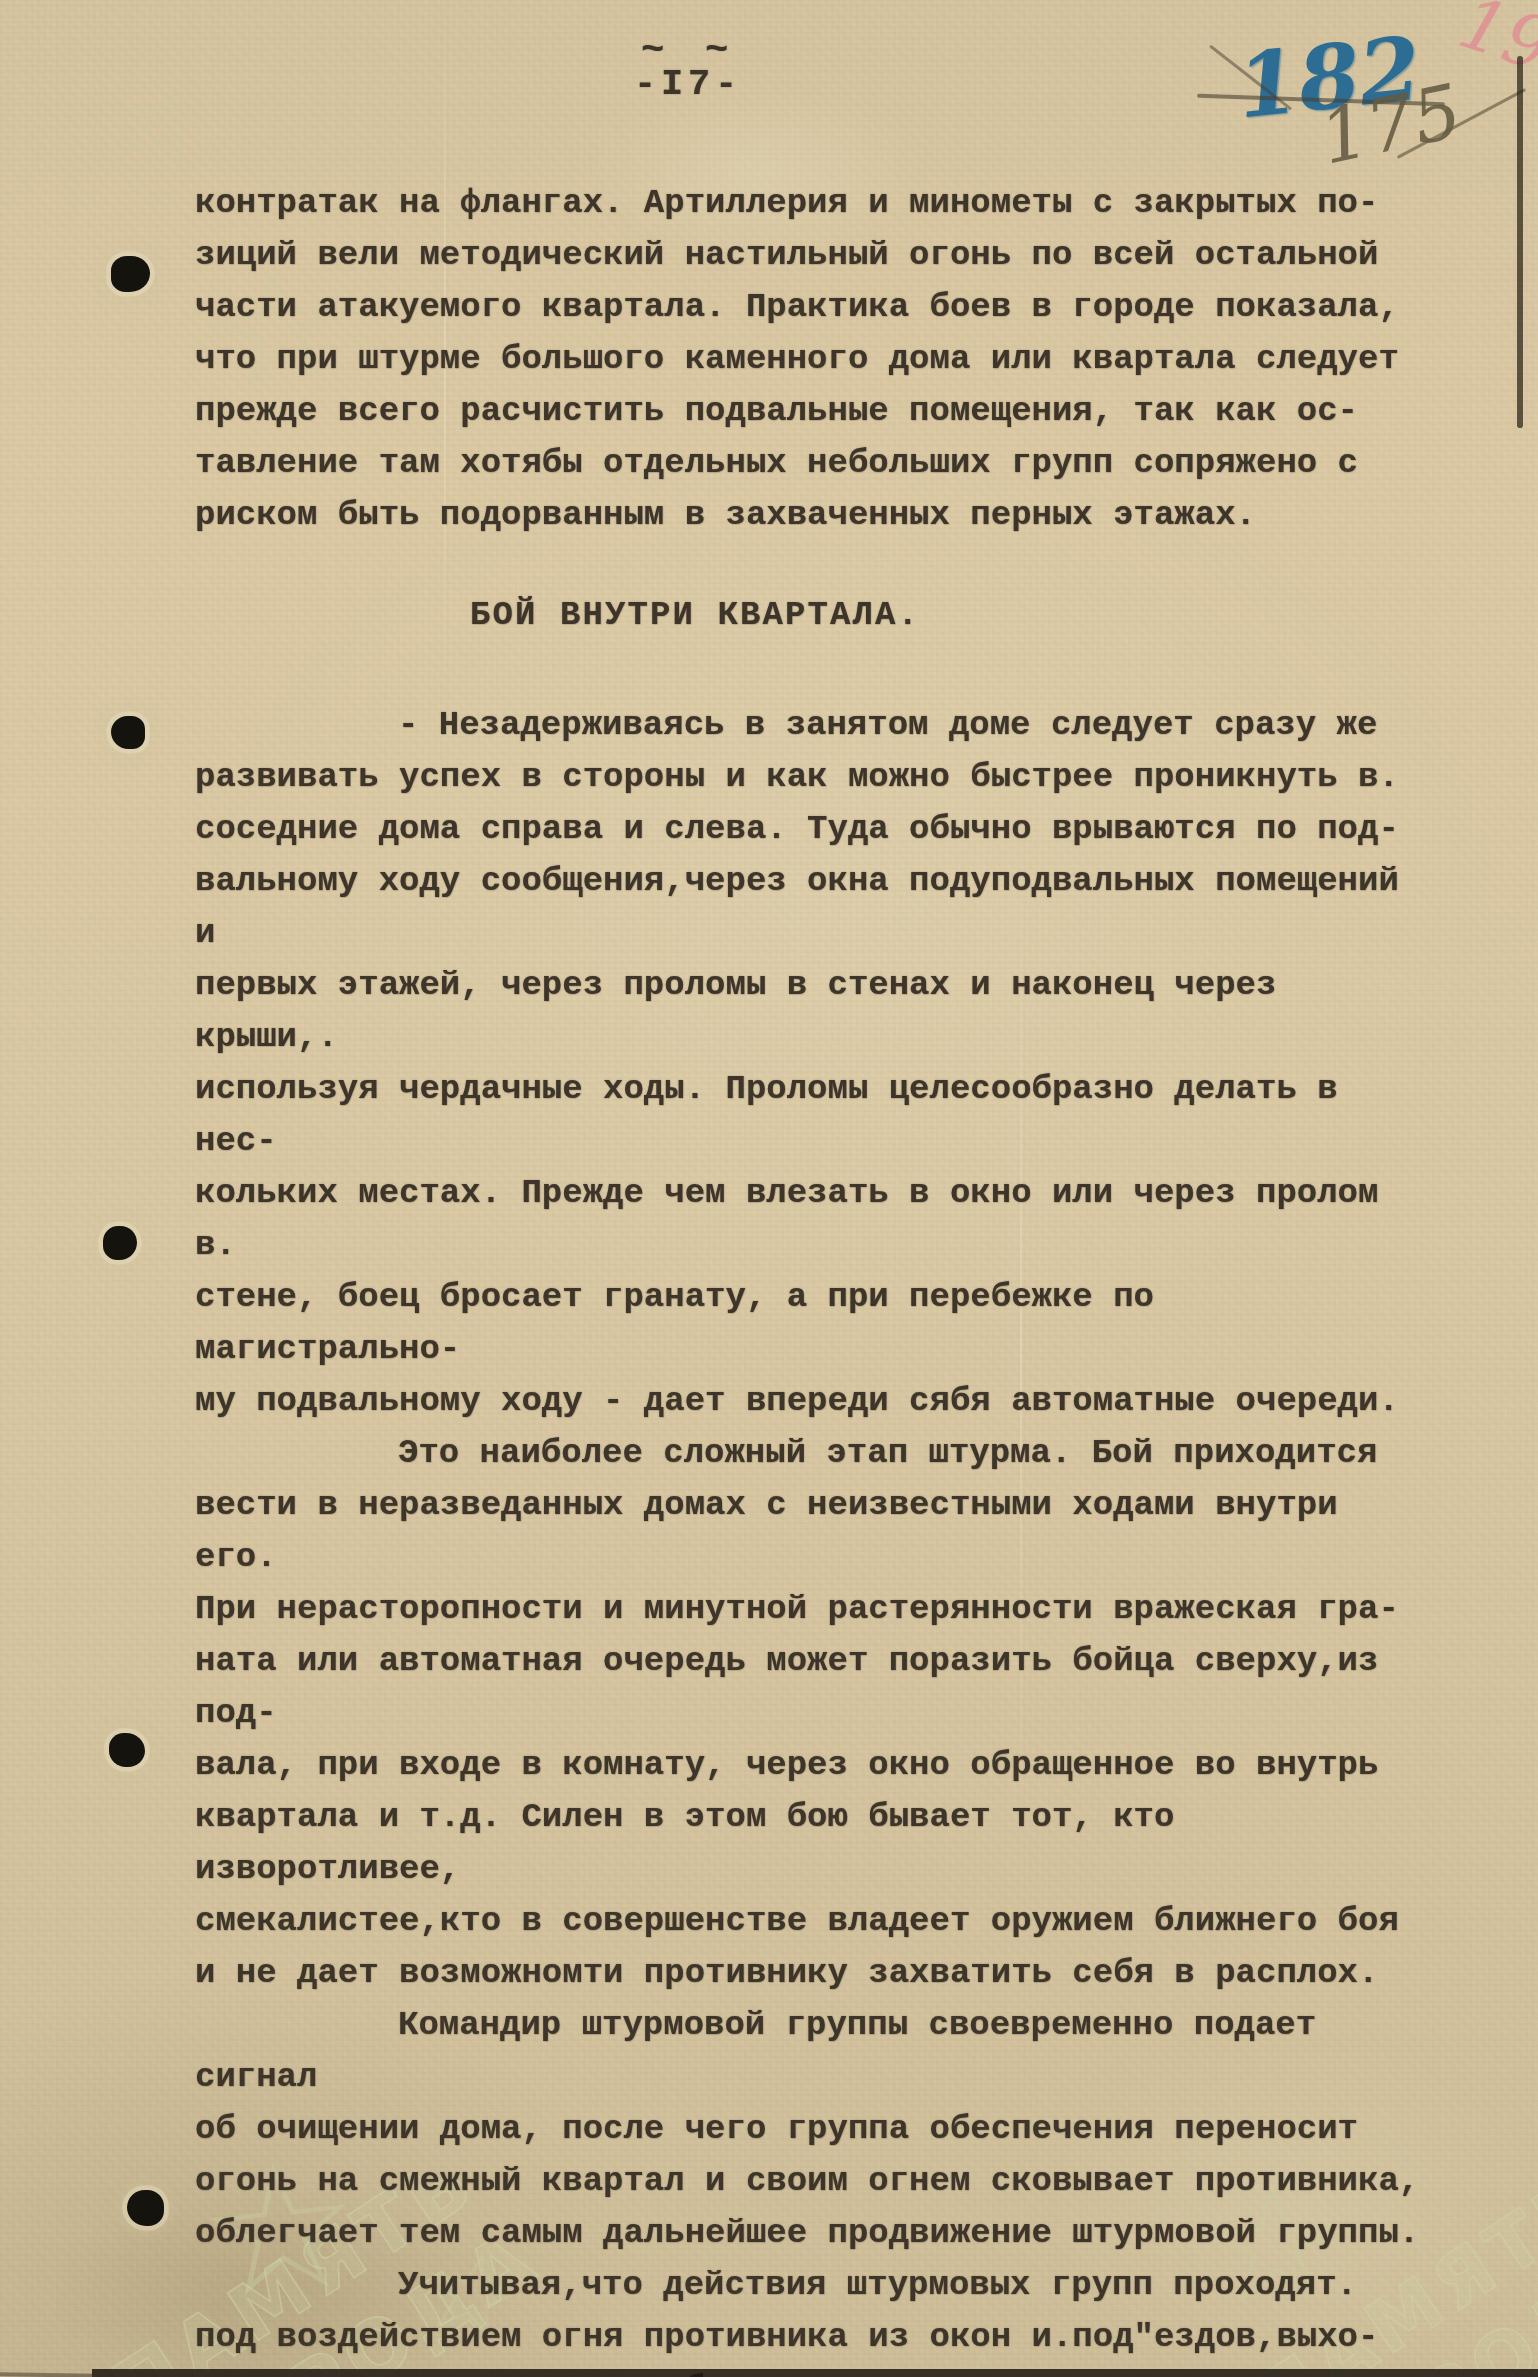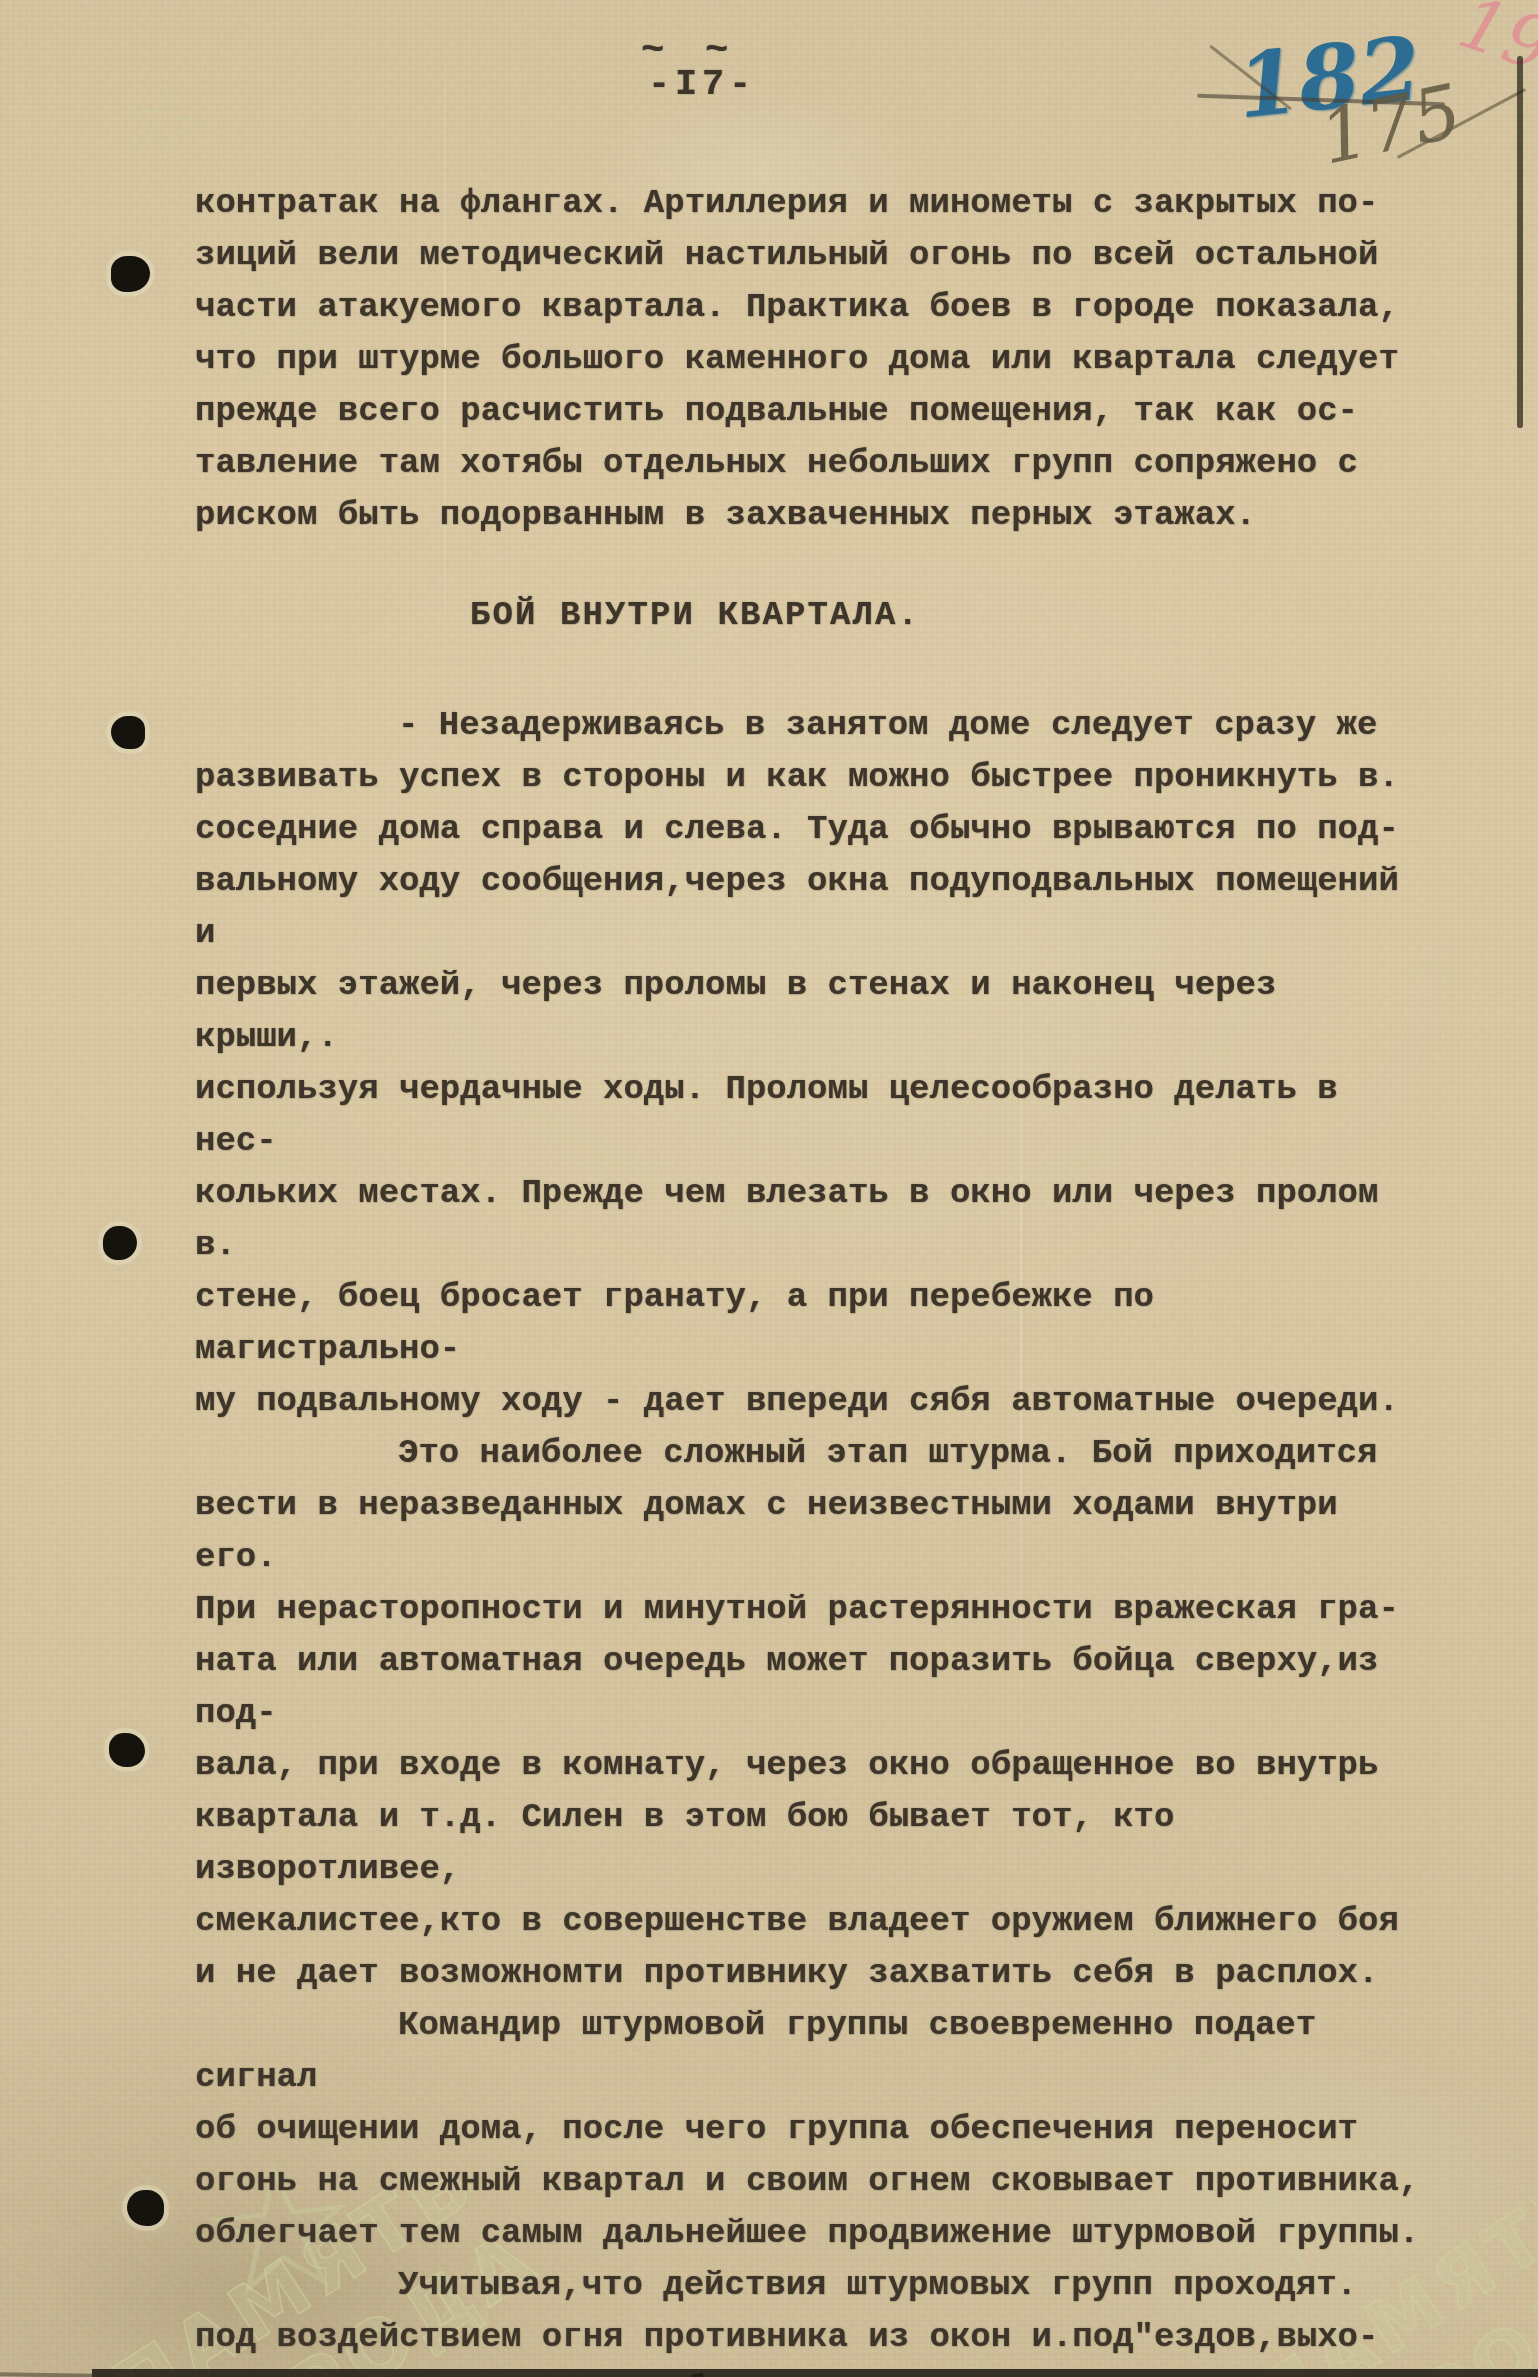--- a/index.html
+++ b/index.html
@@ -28,21 +28,21 @@
     font-size:34px;line-height:52px;font-weight:bold;
     color:#3e352a;
     text-shadow:0 0 1.4px rgba(62,53,42,0.55), 0.7px 0.7px 0 rgba(62,53,42,0.12);
     white-space:pre-line;
   }
   .para{margin:0;}
   .para.indent{text-indent:203px;}
   .para.heading{margin-top:48px;margin-bottom:58px;text-indent:275px;letter-spacing:2.1px;}
 
   .tilde{position:absolute;font-size:39px;font-weight:bold;color:#3e352a;text-shadow:0 0 1.4px rgba(62,53,42,.5);}
-  .page-num{position:absolute;left:648px;top:63px;font-size:37px;font-weight:bold;letter-spacing:4.8px;color:#3e352a;text-shadow:0 0 1.4px rgba(62,53,42,.6);}
+  .page-num{position:absolute;left:634px;top:63px;font-size:37px;font-weight:bold;letter-spacing:4.8px;color:#3e352a;text-shadow:0 0 1.4px rgba(62,53,42,.6);}
 
   
   .hand{position:absolute;font-family:"DejaVu Serif","Liberation Serif",serif;font-style:italic;}
   .hw-blue{left:1237px;top:25px;font-size:88px;font-weight:bold;color:#2d6d93;transform:rotate(-6deg);text-shadow:1.4px 1.4px 1.4px rgba(45,109,147,0.45);}
   .hw-strike{position:absolute;left:1197px;top:98px;width:248px;height:4.1px;background:rgba(72,64,50,0.60);transform:rotate(2deg);border-radius:2.1px;}
   .hw-strike2{position:absolute;left:1199px;top:76px;width:103px;height:3.4px;background:rgba(72,64,50,0.50);transform:rotate(38deg);border-radius:2.1px;}
   .hw-pencil{left:1320px;top:81px;font-size:74px;color:rgba(98,90,66,0.88);transform:rotate(-12deg);}
   .hw-pencil-tail{position:absolute;left:1389px;top:122px;width:145px;height:3.4px;background:rgba(98,90,66,0.65);transform:rotate(-28deg);border-radius:2.1px;}
   .hw-pink{left:1460px;top:-8.3px;font-size:72px;color:rgba(224,138,146,0.78);transform:rotate(18deg);}
 

